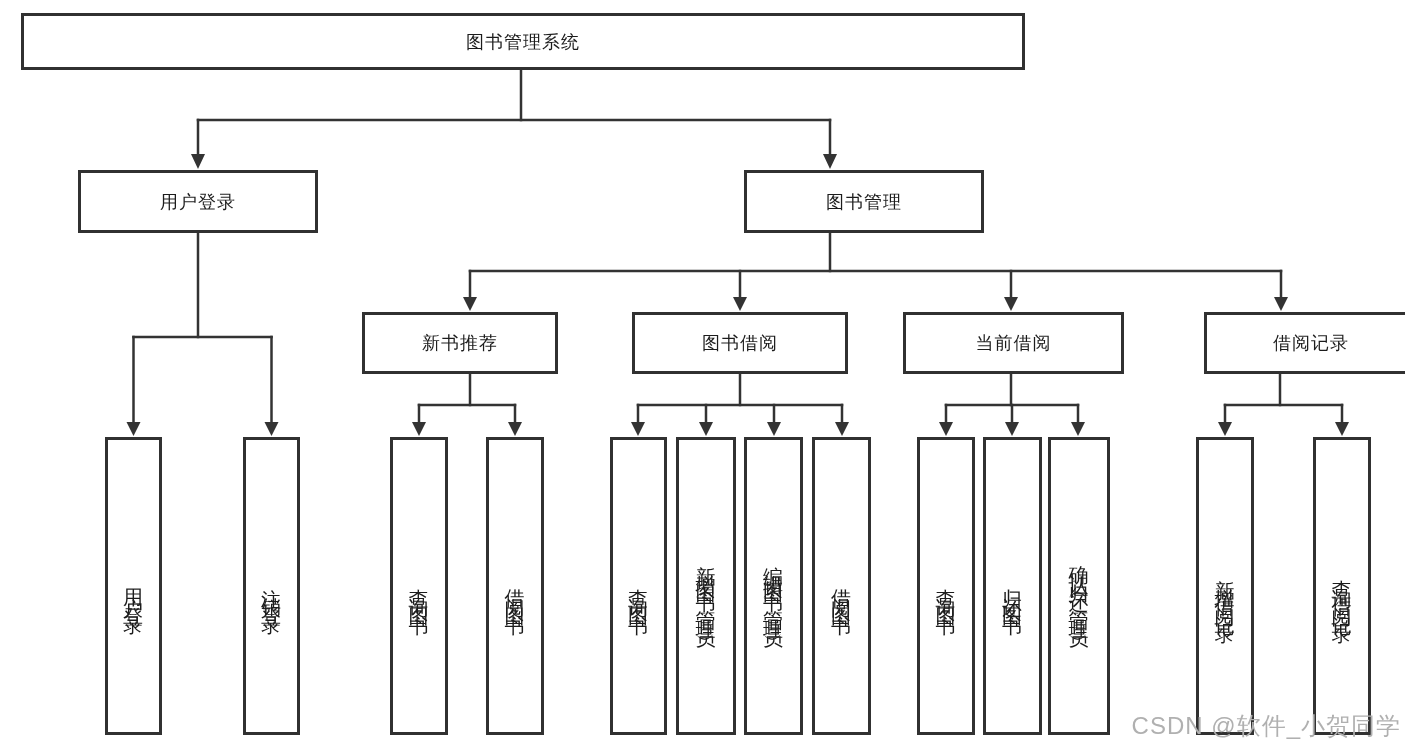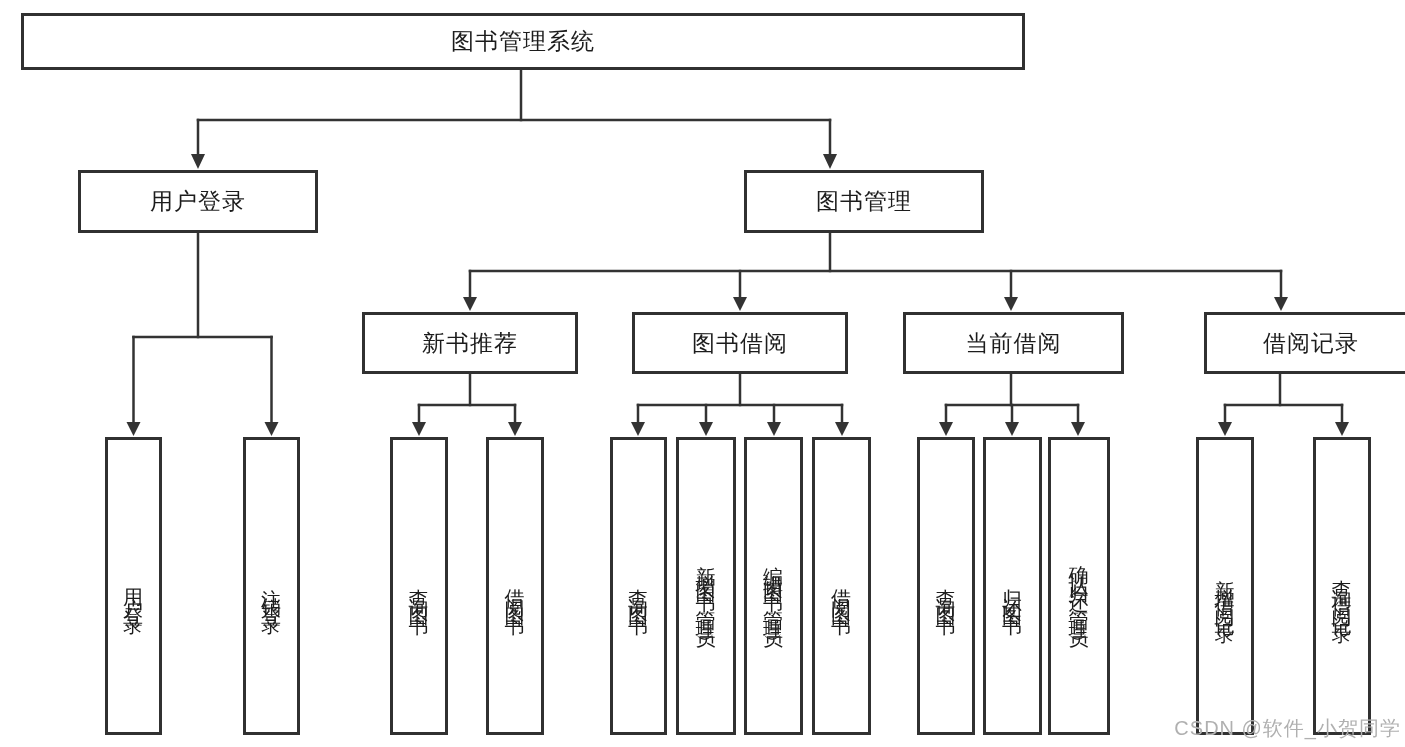--- a/index.html
+++ b/index.html
@@ -18,39 +18,39 @@
   }
   .box {
     position: absolute;
     box-sizing: border-box;
     background: #ffffff;
     border: 3px solid #313131;
     display: flex;
     align-items: center;
     justify-content: center;
     color: #1c1c1c;
-    font-size: 23px;
+    font-size: 18px;
     letter-spacing: 1px;
     z-index: 1;
     white-space: nowrap;
   }
   .vbox {
     writing-mode: vertical-lr;
     text-orientation: upright;
     font-size: 20px;
     line-height: 1;
     letter-spacing: 9px;
     padding-top: 9px;       
     white-space: normal;
   }
   .watermark {
     position: absolute;
     right: 4px;
     bottom: 5px;
-    font-size: 20px;
+    font-size: 24px;
     letter-spacing: 1px;
     color: #b0b0b0;
     z-index: 5;
     pointer-events: none;
   }
 </style>
 </head>
 <body>
 
 <div class="canvas">
@@ -130,21 +130,21 @@
       <polygon points="1218,422 1232,422 1225,436"></polygon>
       <polygon points="1335,422 1349,422 1342,436"></polygon>
     </g>
   </svg>
 
   <div class="box" style="left:21px; top:13px; width:1004px; height:57px;">图书管理系统</div>
 
   <div class="box" style="left:78px; top:170px; width:240px; height:63px;">用户登录</div>
   <div class="box" style="left:744px; top:170px; width:240px; height:63px;">图书管理</div>
 
-  <div class="box" style="left:362px; top:312px; width:216px; height:62px;">新书推荐</div>
+  <div class="box" style="left:362px; top:312px; width:196px; height:62px;">新书推荐</div>
   <div class="box" style="left:632px; top:312px; width:216px; height:62px;">图书借阅</div>
   <div class="box" style="left:903px; top:312px; width:221px; height:62px;">当前借阅</div>
   <div class="box" style="left:1172px; top:312px; width:214px; height:62px;margin-left:32px;">借阅记录</div>
 
   <div class="box vbox" style="left:105px; top:437px; width:57px; height:298px;">用户登录</div>
   <div class="box vbox" style="left:243px; top:437px; width:57px; height:298px;">注销登录</div>
 
   <div class="box vbox" style="left:390px; top:437px; width:58px; height:298px;">查询图书</div>
   <div class="box vbox" style="left:486px; top:437px; width:58px; height:298px;">借阅图书</div>
 

